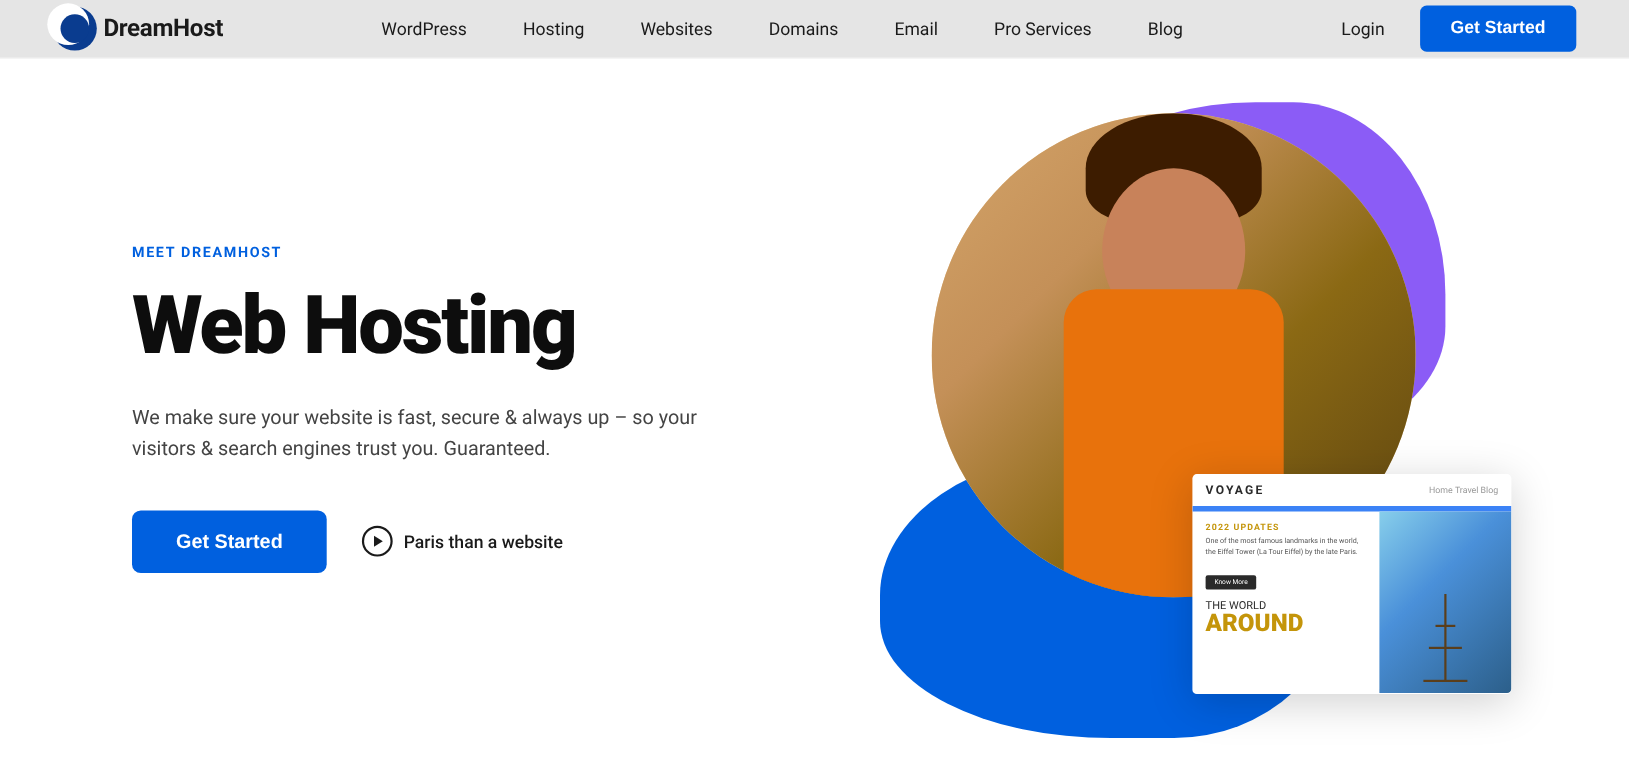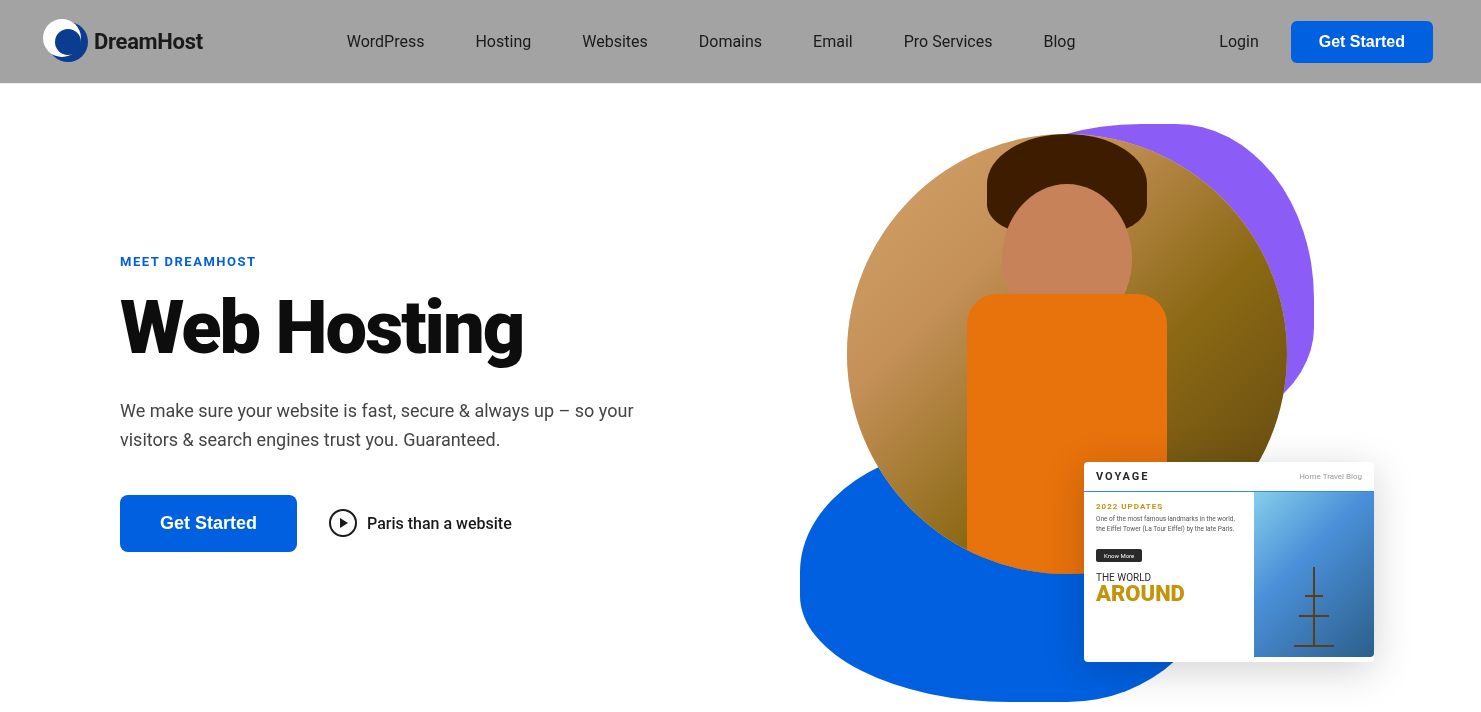--- a/index.html
+++ b/index.html
@@ -1,22 +1,22 @@
 <!DOCTYPE html>
 <html><head>
   <meta charset="utf-8">
   <style>
     * { margin: 0; padding: 0; box-sizing: border-box; }
     body { font-family: -apple-system, BlinkMacSystemFont, 'Segoe UI', Roboto, sans-serif; background: #fff; width: 1481px; min-height: 712px; overflow: hidden; }
 
     
     nav {
       display: flex; align-items: center; justify-content: space-between;
-      padding: 0 48px; height: 84px; border-bottom: 1px solid #eee;
-      position: relative; z-index: 10; background: #a3a3a3;
+      padding: 0 48px; height: 53px; border-bottom: 1px solid #eee;
+      position: relative; z-index: 10; background: #e5e5e5;
     }
     .nav-logo { display: flex; align-items: center; gap: 6px; cursor: pointer; }
     .nav-logo-text { font-size: 22px; font-weight: 700; color: #1a1a1a; letter-spacing: -0.3px; }
     .nav-links { display: flex; align-items: center; gap: 51px; }
     .nav-link { font-size: 16px; color: #1a1a1a; text-decoration: none; cursor: pointer; font-weight: 400; }
     .nav-actions { display: flex; align-items: center; gap: 32px; }
     .nav-login { font-size: 16px; color: #1a1a1a; cursor: pointer; font-weight: 400; }
     .nav-cta {
       background: #0060df; color: #fff; font-size: 16px; font-weight: 600;
       padding: 12px 28px; border-radius: 6px; cursor: pointer; border: none;
@@ -137,21 +137,21 @@
       width: 290px; height: 200px;
       background: #fff;
       border-radius: 4px;
       box-shadow: 0 8px 40px rgba(0,0,0,0.18);
       z-index: 5;
       overflow: hidden;
     }
     .card-header-bar {
       display: flex; align-items: center; justify-content: space-between;
       padding: 8px 12px;
-      border-bottom: 1px solid #3b82f6;
+      border-bottom: 5px solid #3b82f6;
     }
     .card-logo-text { font-size: 11px; font-weight: 700; color: #2a2a2a; letter-spacing: 2px; }
     .card-nav-dots { display: flex; gap: 2px; }
     .card-nav-dot { font-size: 8px; color: #999; }
     .card-body { display: flex; gap: 0; height: calc(100% - 35px); }
     .card-text-col { flex: 1; padding: 10px 12px; }
     .card-update-label { font-size: 8px; font-weight: 700; color: #c4950a; letter-spacing: 1px; margin-bottom: 4px; }
     .card-body-text { font-size: 6.5px; color: #555; line-height: 1.5; margin-bottom: 8px; }
     .card-know-more {
       background: #2a2a2a; color: #fff; font-size: 6px;

